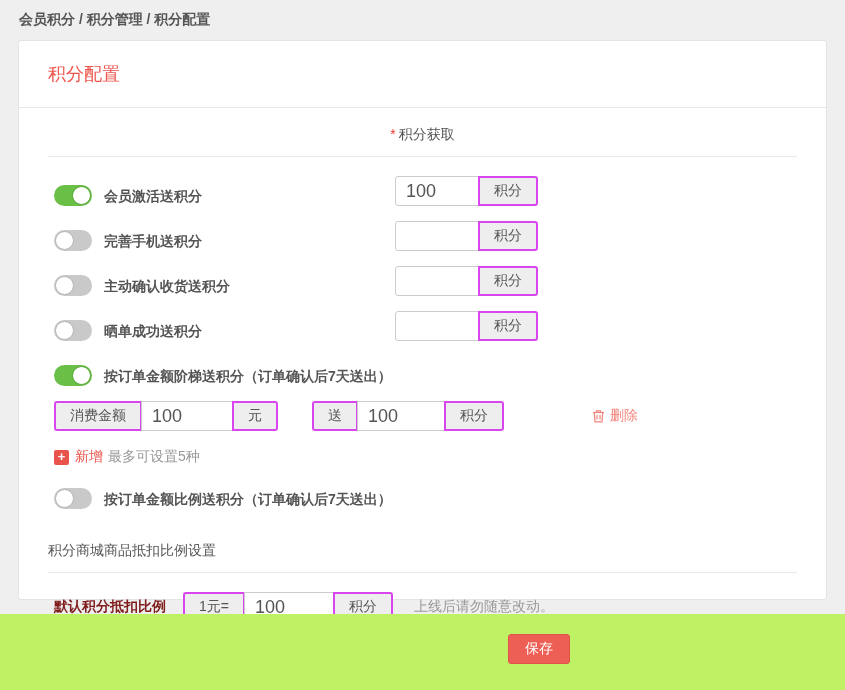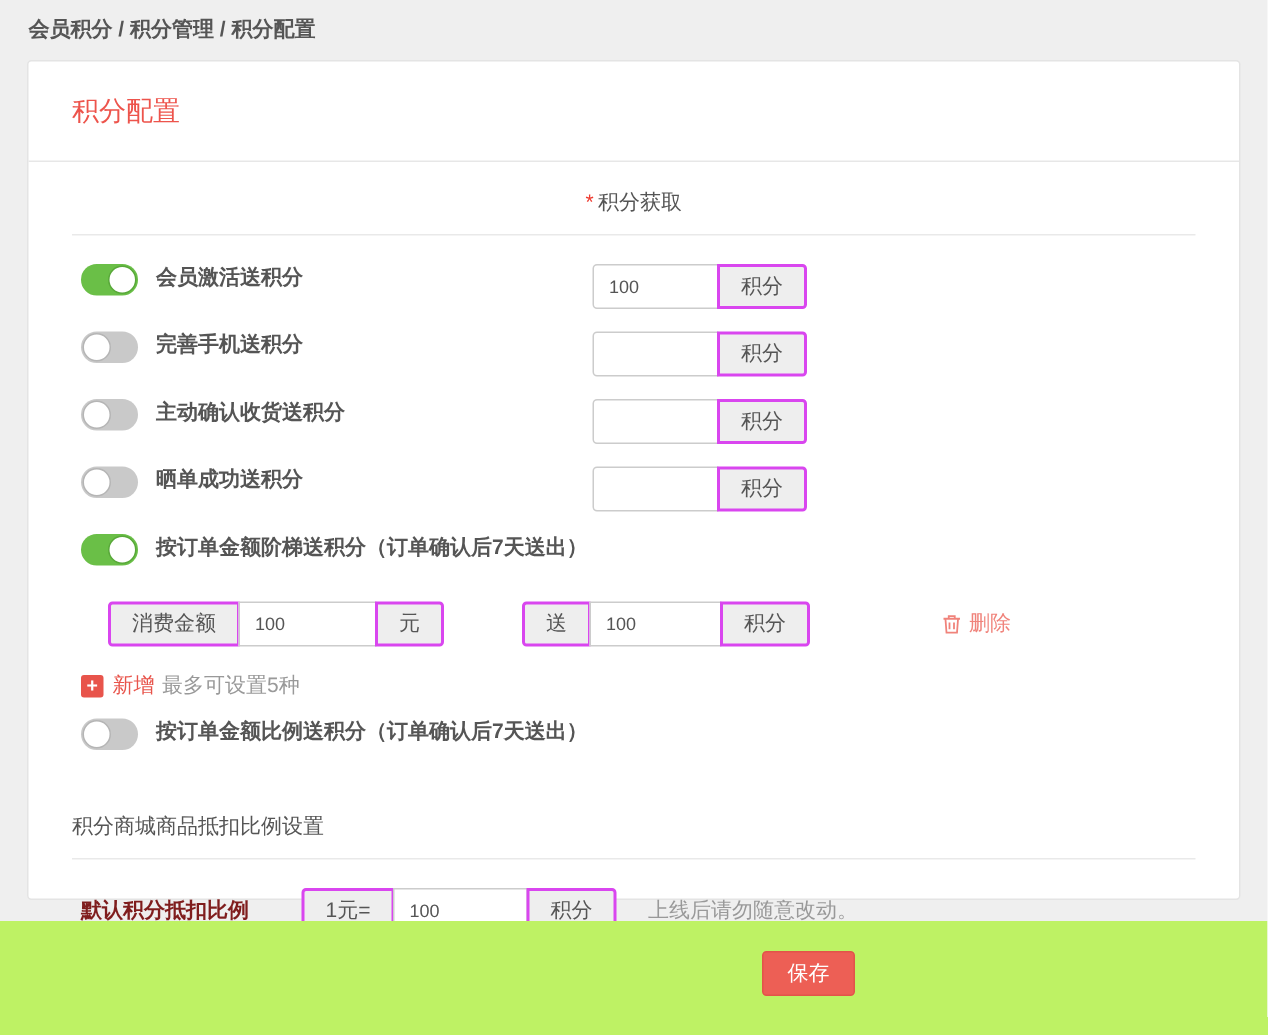--- a/index.html
+++ b/index.html
@@ -35,21 +35,21 @@
   .card-title { font-size:18px; font-weight:normal; color:#ed544c; }
   .card-body { padding:0 29px; }
   .section-title { margin-top:18px; color:#555;text-align:center; }
   .req { color:#ee3b30; margin-right:3px; }
   .divider { border-top:1px solid #e9e9e9; margin-top:12px; }
   .rows { margin-top:19px; }
   .switch-row {
     position:relative;
     height:30px;
     display:flex;
-    align-items:flex-start;
+    align-items:flex-end;
     padding-left:6px;
     margin-bottom:15px;
   }
   .switch-label { font-weight:bold; color:#555; margin-left:12px; }
   
   .toggle {
     display:inline-block;
     position:relative;
     width:38px; height:21px;
     border-radius:11px;
@@ -66,37 +66,37 @@
   }
   .toggle.on { background:#6abf47; }
   .toggle.on .knob { left:auto; right:1px; border-color:#58a839; }
   
   .ig { display:flex; height:30px; align-items:stretch; }
   .ig-right { position:absolute; left:347px; top:0; }
   .ig input {
     height:30px;
     border:1px solid #ccc;
     padding:0 10px;
-    font-size:12px;
+    font-size:18px;
     color:#555;
     outline:none;
     background:#fff;
     font-family:inherit;
   }
   .ig .first { border-radius:3px 0 0 3px; }
   .ig-addon {
     display:flex; align-items:center;
     background:#eee;
     border:2px solid #d946ef;
     margin-left:-1px;
     padding:0 14px;
     color:#555;
     white-space:nowrap;
   }
-  .ig-addon.left { margin-left:18px; border-radius:3px 0 0 3px; }
+  .ig-addon.left { margin-left:0; border-radius:3px 0 0 3px; }
   .ig-addon.right { border-radius:0 3px 3px 0; }
   .ig input.mid { margin-left:-1px; }
   .w84 { width:84px; }
   .w92 { width:92px; }
   .w88 { width:88px; }
   .w90 { width:90px; }
   
   .ladder-row { display:flex; align-items:center; padding-left:6px; margin-bottom:18px; }
   .gap34 { margin-right:34px; }
   .delete-link {

